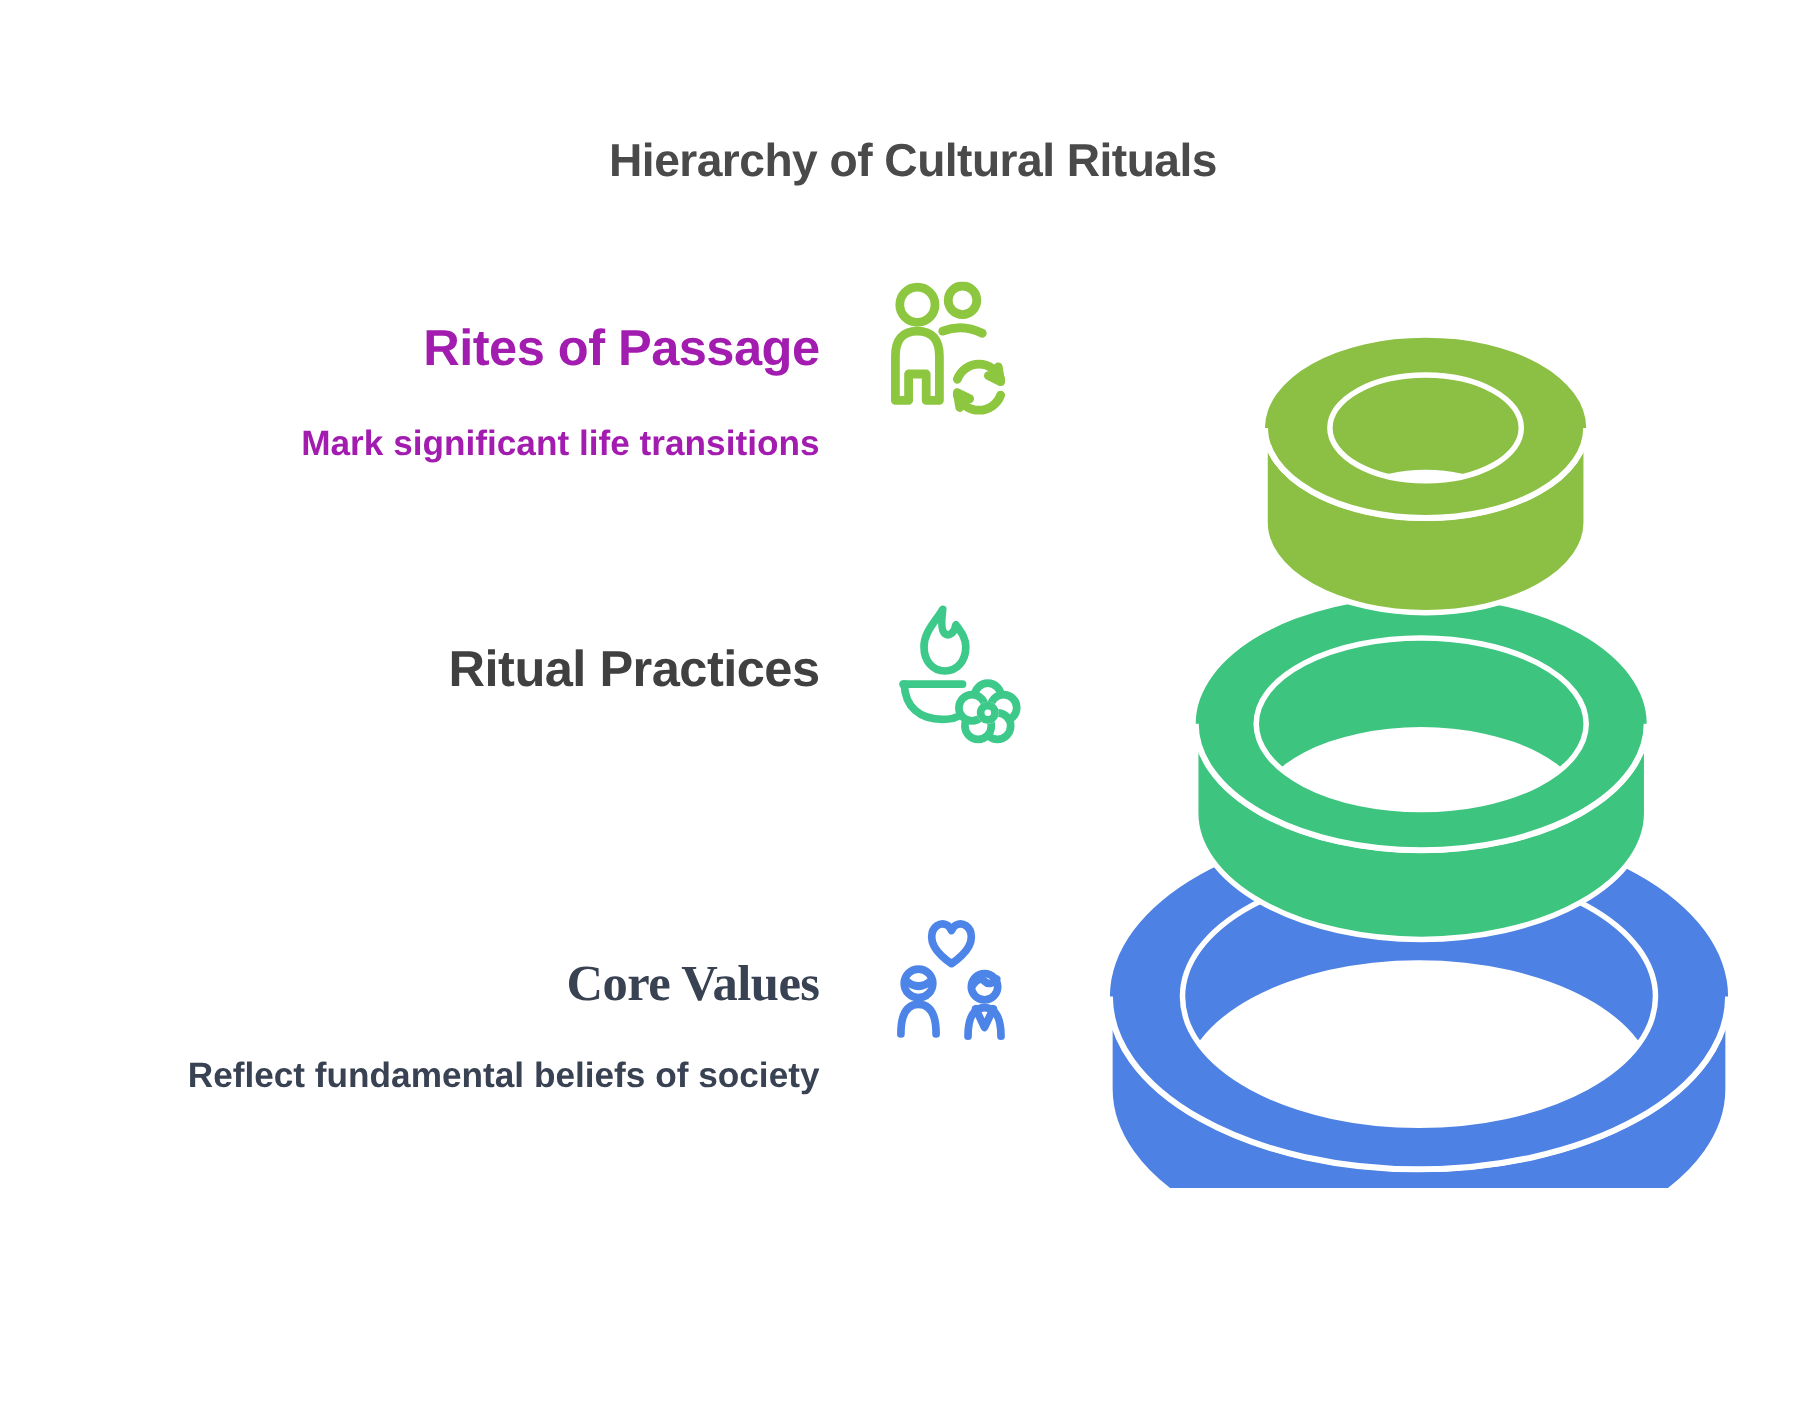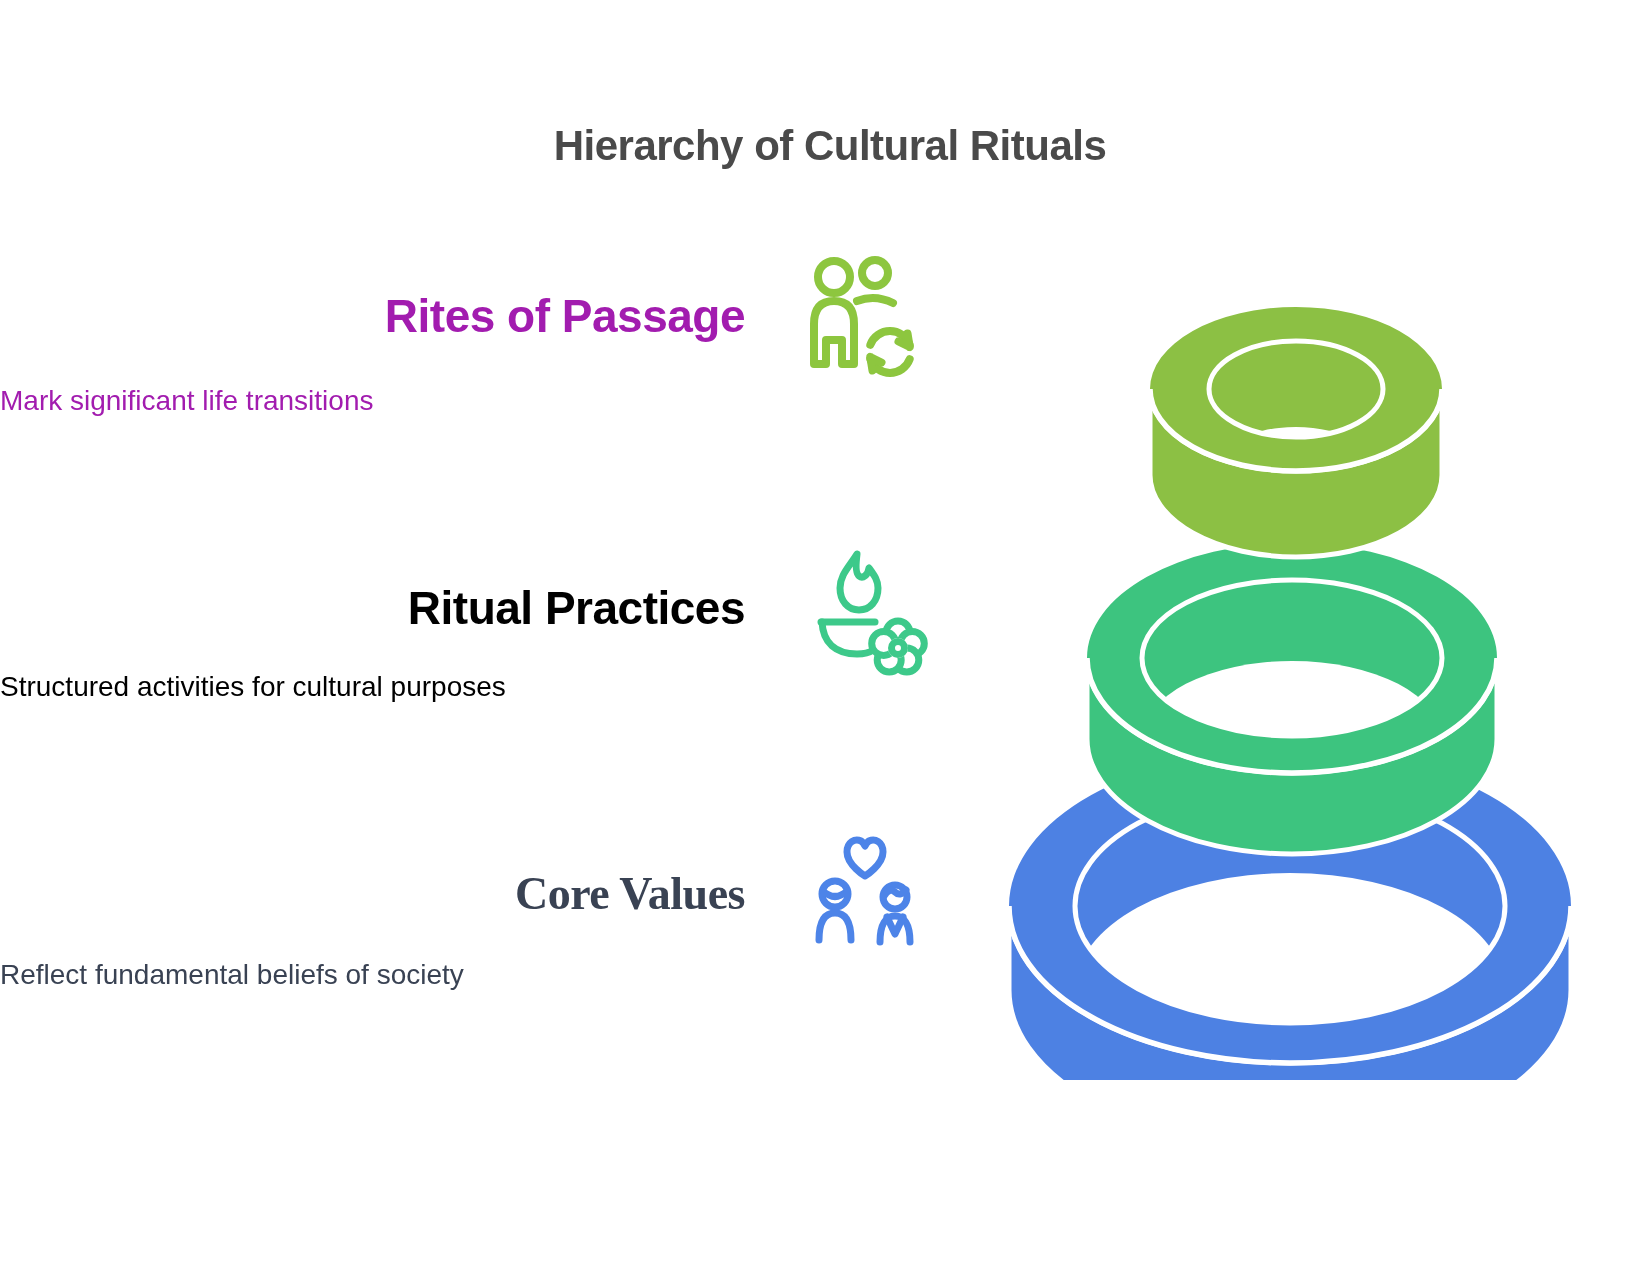--- a/index.html
+++ b/index.html
@@ -22,26 +22,26 @@
     position:absolute;
     left:0;width:745px;
     text-align:right;
     font-size:46px;font-weight:bold;
     letter-spacing:-0.5px;
     line-height:1.15;
   }
   .level-desc{
     position:absolute;
     left:0;width:745px;
-    text-align:left;
-    font-size:28px;font-weight:normal;
+    text-align:right;
+    font-size:32px;font-weight:bold;
     line-height:1.2;
   }
   .lv1{color:#a21caf;}
-  .lv2{color:#000000;}
+  .lv2{color:#404040;}
   .lv3{color:#394253;}
   .h1{top:290px;}  .d1{top:384px;}
   .h2{top:582px;}  .d2{top:670px;}
   .h3{top:868px;font-family:Liberation Serif, serif;}  .d3{top:958px;}
   .icon{position:absolute;}
   .icon1{left:798px;top:256px;}
   .icon2{left:800px;top:548px;}
   .icon3{left:806px;top:830px;}
   .rings{position:absolute;left:0;top:0;}
 </style>
@@ -112,21 +112,20 @@
       <circle cx="36" cy="21" r="16"></circle>
       <path d="M 16 108 L 16 68 Q 16 45 36 45 Q 56 45 56 68 L 56 108 L 44 108 L 44 84 L 28 84 L 28 108 Z"></path>
       <path d="M 72.3 88.8 A 21 21 0 0 1 111.7 88.8"></path>
       <path d="M 111.7 91 L 100.5 85.5 M 111.7 91 L 109.5 77.5"></path>
       <path d="M 111.7 103.2 A 21 21 0 0 1 72.3 103.2"></path>
       <path d="M 72.3 101 L 83.5 106.5 M 72.3 101 L 74.5 114.5"></path>
     </g>
   </svg>
 
   <div class="level-heading lv2 h2">Ritual Practices</div>
-  <div class="level-desc lv2 d2">Structured activities for cultural purposes</div>
 
   <svg class="icon icon2" width="130" height="130" viewBox="0 0 130 130">
     <g fill="none" stroke-width="7" stroke-linecap="round" stroke-linejoin="round" stroke="#3dc98a">
       <path d="M 57 6 C 49 19 40 27 40 40 C 40 53 48 62 59 62 C 70 62 78 53 78 40
                                  C 78 32 74 27 69 20 C 68 27 63 31 59 28 C 55 25 56 14 57 6 Z"></path>
       <path d="M 21 74 L 75 74"></path>
       <path d="M 22 74 C 23 95 36 106 57 106 C 64 106 69 105 73 102"></path>
       <g>
         <circle cx="98" cy="85" r="12" fill="#ffffff"></circle>
         <circle cx="112.3" cy="95.4" r="12" fill="#ffffff"></circle>

